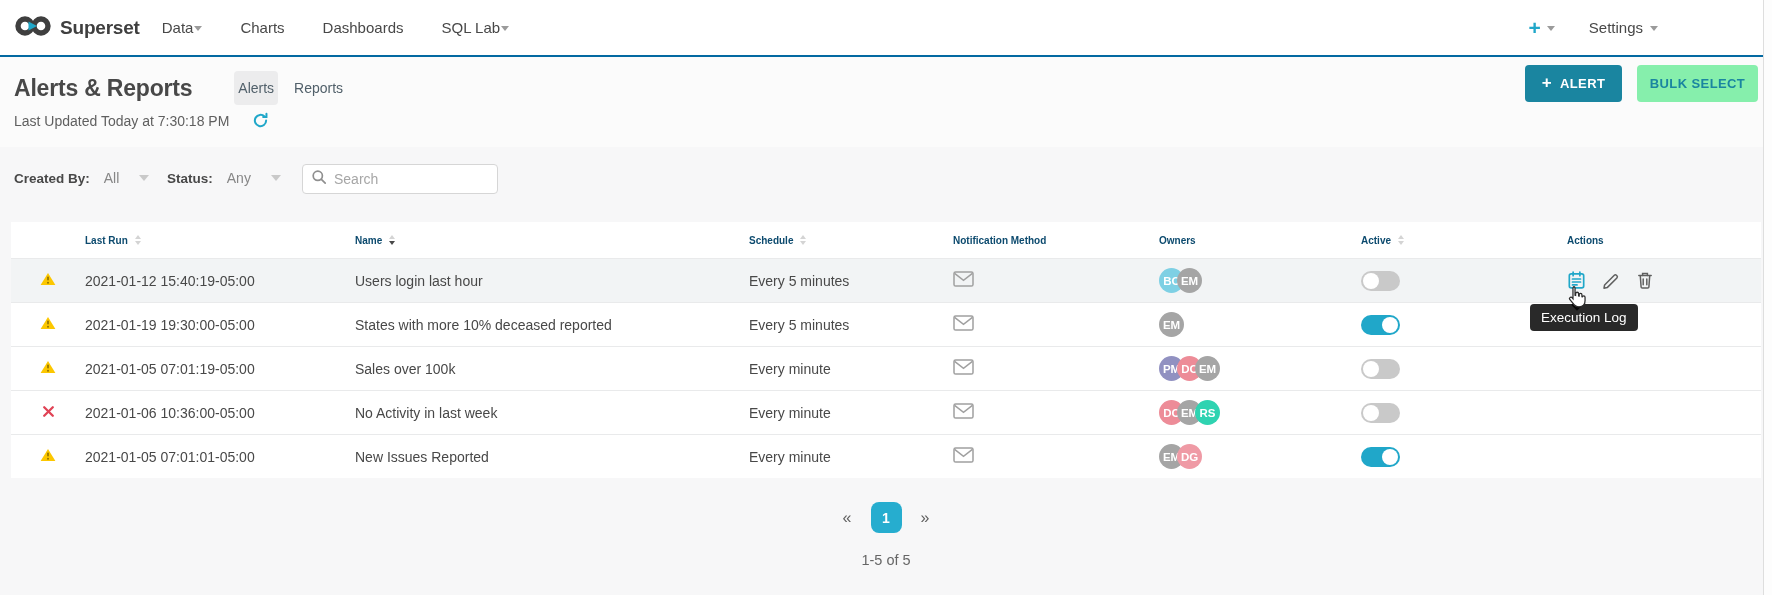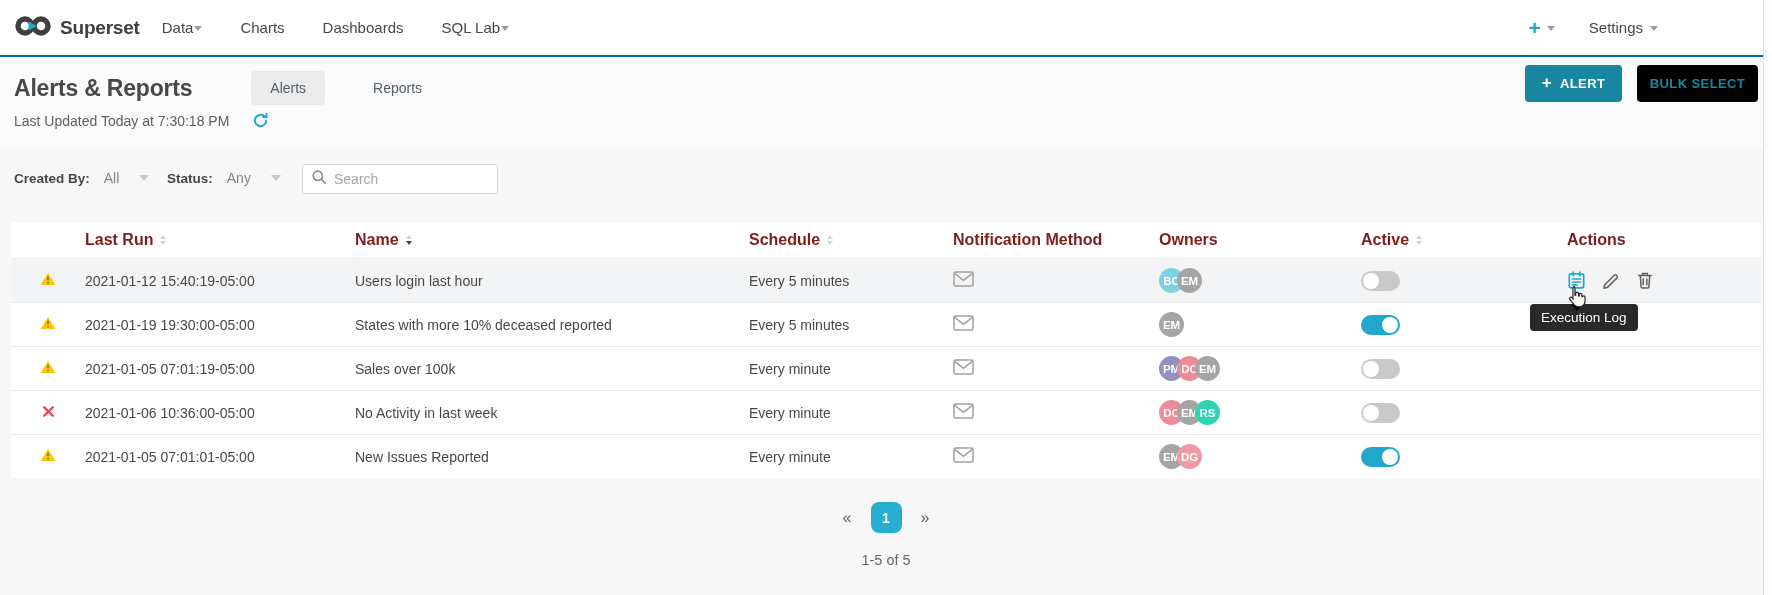--- a/index.html
+++ b/index.html
@@ -22,29 +22,29 @@
   .nav-plus-glyph { color:#20a7c9; font-size:21px; font-weight:700; line-height:1; }
   .nav-settings { display:flex; align-items:center; gap:7px; font-size:15px; cursor:pointer; }
   
   .scroll-track { position:absolute; right:0; top:0; width:9px; height:100%;
     background:#fdfdfd; border-left:1px solid #dedede; z-index:9; }
   
   .page-header { position:absolute; top:57px; left:0; width:100%; height:90px; background:#fbfbfb; }
   .ph-row { display:flex; align-items:center; padding:14px 0 0 14px; }
   .page-title { font-size:23px; font-weight:700; color:#484848; letter-spacing:-0.2px; }
   .tabs { display:flex; align-items:center; gap:12px; margin-left:42px; }
-  .tab { font-size:14px; color:#51606a; padding:9px 19px; border-radius:4px; cursor:pointer;margin-left:17px; }
+  .tab { font-size:14px; color:#51606a; padding:9px 4px; border-radius:4px; cursor:pointer; }
   .tab.active { background:#ececed; }
   .hdr-buttons { position:absolute; right:14px; top:8px; display:flex; gap:15px; }
   .btn { height:37px; border:none; border-radius:4px; font-family:inherit;
     font-size:13px; font-weight:700; letter-spacing:0.4px; cursor:pointer;
     display:flex; align-items:center; justify-content:center; }
   .btn-alert { background:#1a85a0; color:#ffffff; width:97px; gap:8px; }
   .btn-alert .plus { font-size:17px; font-weight:700; margin-top:-2px; }
-  .btn-bulk { background:#000000; color:#1a85a0; width:121px; }
+  .btn-bulk { background:#86efac; color:#1a85a0; width:121px; }
   .last-updated { position:absolute; left:14px; top:55px; font-size:14px; color:#5f5f5f;
     display:flex; align-items:center; gap:23px; }
   
   .filter-bar { position:absolute; top:147px; left:0; width:100%; height:75px; }
   .f-group { position:absolute; top:23px; display:flex; align-items:center; }
   .f-label { font-size:13.5px; font-weight:700; color:#484848; }
   .f-value { font-size:14px; color:#878787; margin-left:14px; cursor:pointer; }
   .f-caret { width:0; height:0; border-left:5px solid transparent; border-right:5px solid transparent;
     border-top:6px solid #c9c9c9; margin-left:20px; cursor:pointer; }
   .search-box { position:absolute; left:302px; top:17px; width:196px; height:30px;
@@ -59,21 +59,21 @@
   .trow { height:44px; border-top:1px solid #e9eaeb; }
   .trow.hovered { background:#f2f4f5; }
   .c-status  { width:74px;  display:flex; justify-content:center; align-items:center; }
   .c-lastrun { width:270px; }
   .c-name    { width:394px; }
   .c-sched   { width:204px; }
   .c-notif   { width:206px; display:flex; align-items:center; }
   .c-owners  { width:202px; display:flex; align-items:center; }
   .c-active  { width:206px; display:flex; align-items:center; }
   .c-actions { flex:1; display:flex; align-items:center; gap:16px; }
-  .hc { font-size:16px; font-weight:700; color:#7f1d1d; display:flex; align-items:center; }
+  .hc { font-size:10px; font-weight:700; color:#0c4a6e; display:flex; align-items:center; }
   .cell-text { font-size:14px; color:#484848; }
   .sorters { display:inline-flex; flex-direction:column; gap:2px; margin-left:7px; }
   .car-up { width:0; height:0; border-left:3.5px solid transparent; border-right:3.5px solid transparent; border-bottom:4.5px solid #d4d4d4; }
   .car-down { width:0; height:0; border-left:3.5px solid transparent; border-right:3.5px solid transparent; border-top:4.5px solid #d4d4d4; }
   .car-down.active { border-top-color:#484848; }
   .avatar { width:25px; height:25px; border-radius:50%; color:#ffffff;
     font-size:11.5px; font-weight:600; display:flex; align-items:center; justify-content:center; }
   .avatar + .avatar { margin-left:-7px; }
   .toggle { width:39px; height:20px; border-radius:10px; background:#c9c9c9; position:relative; cursor:pointer; }
   .toggle .knob { position:absolute; top:2px; left:2px; width:16px; height:16px; border-radius:50%; background:#ffffff; }

